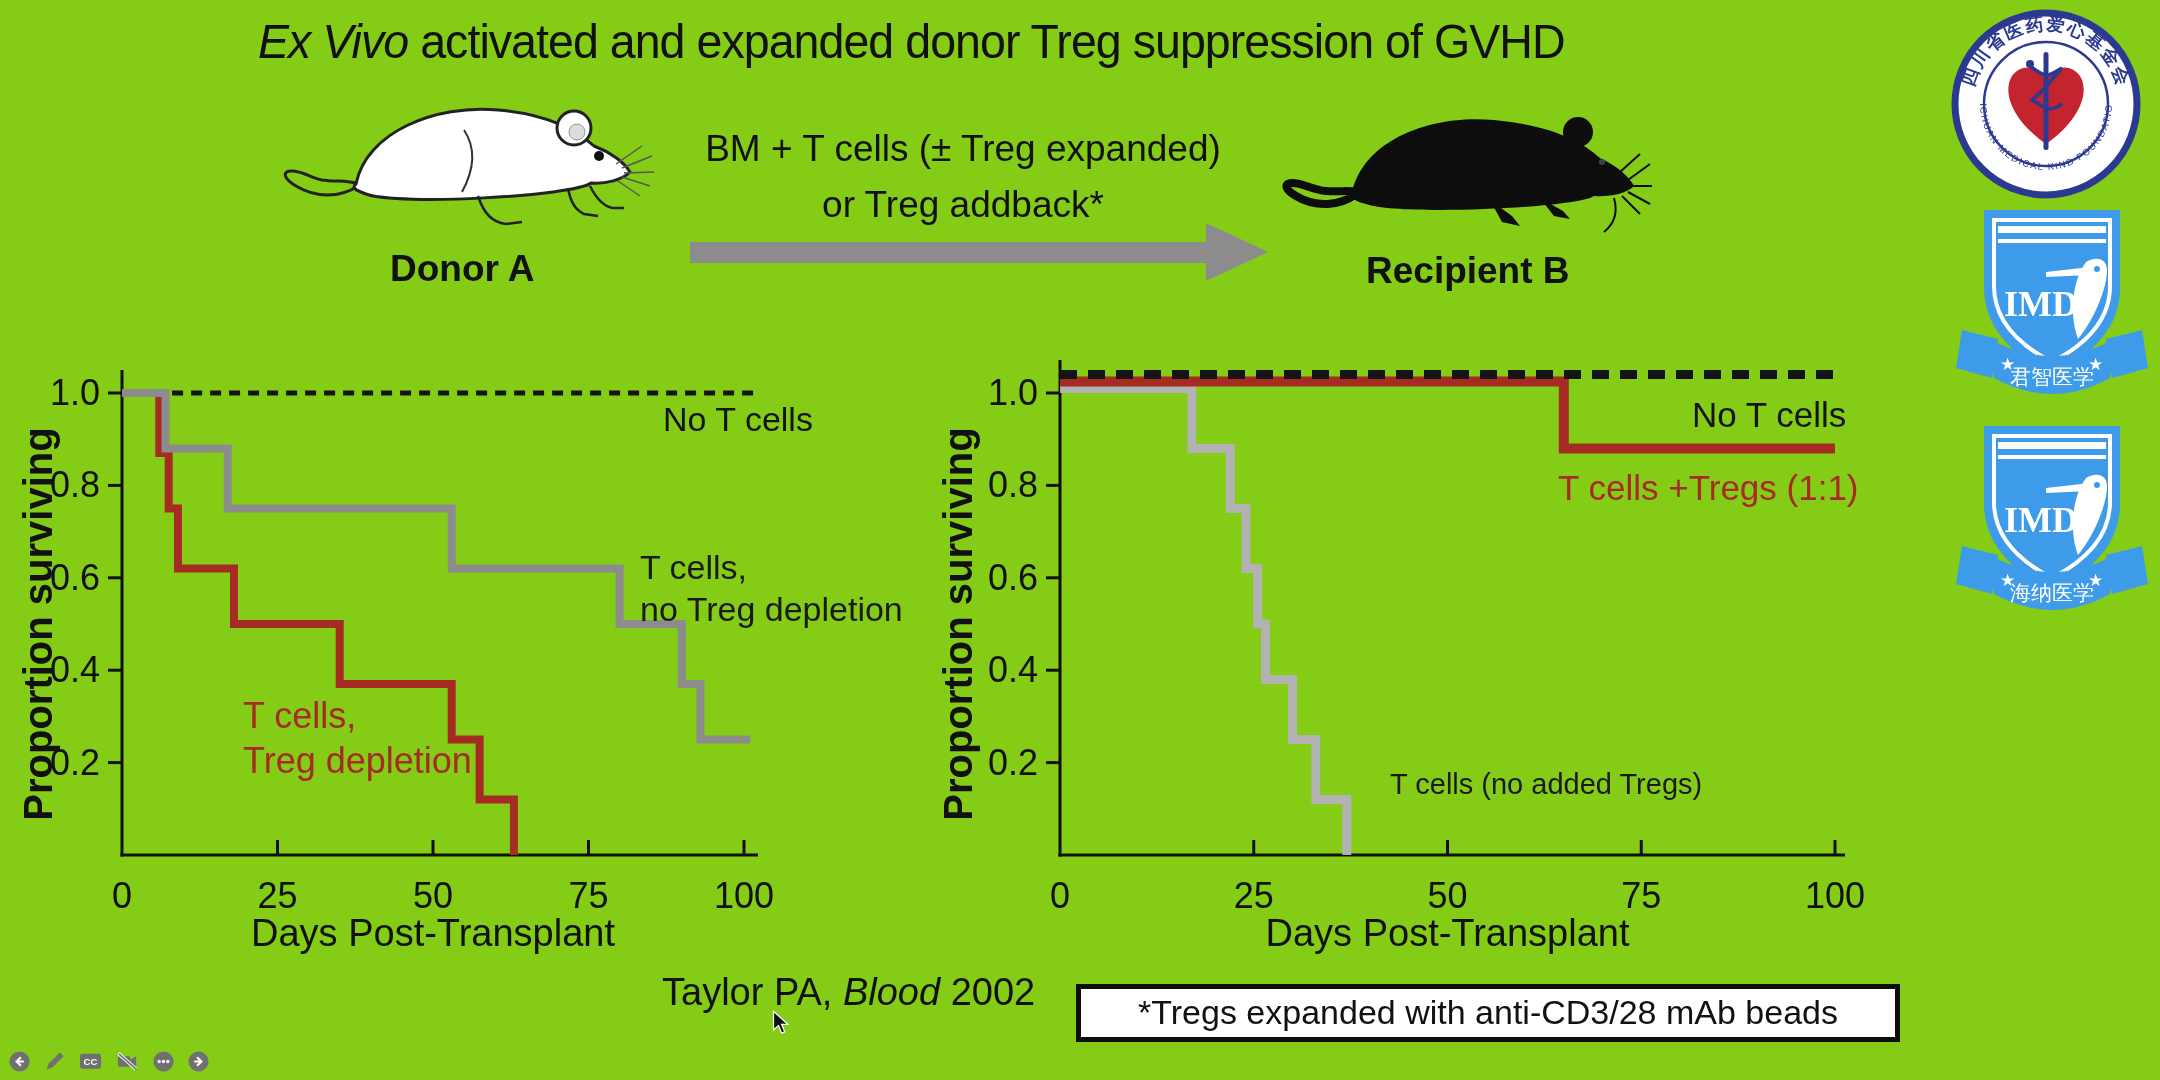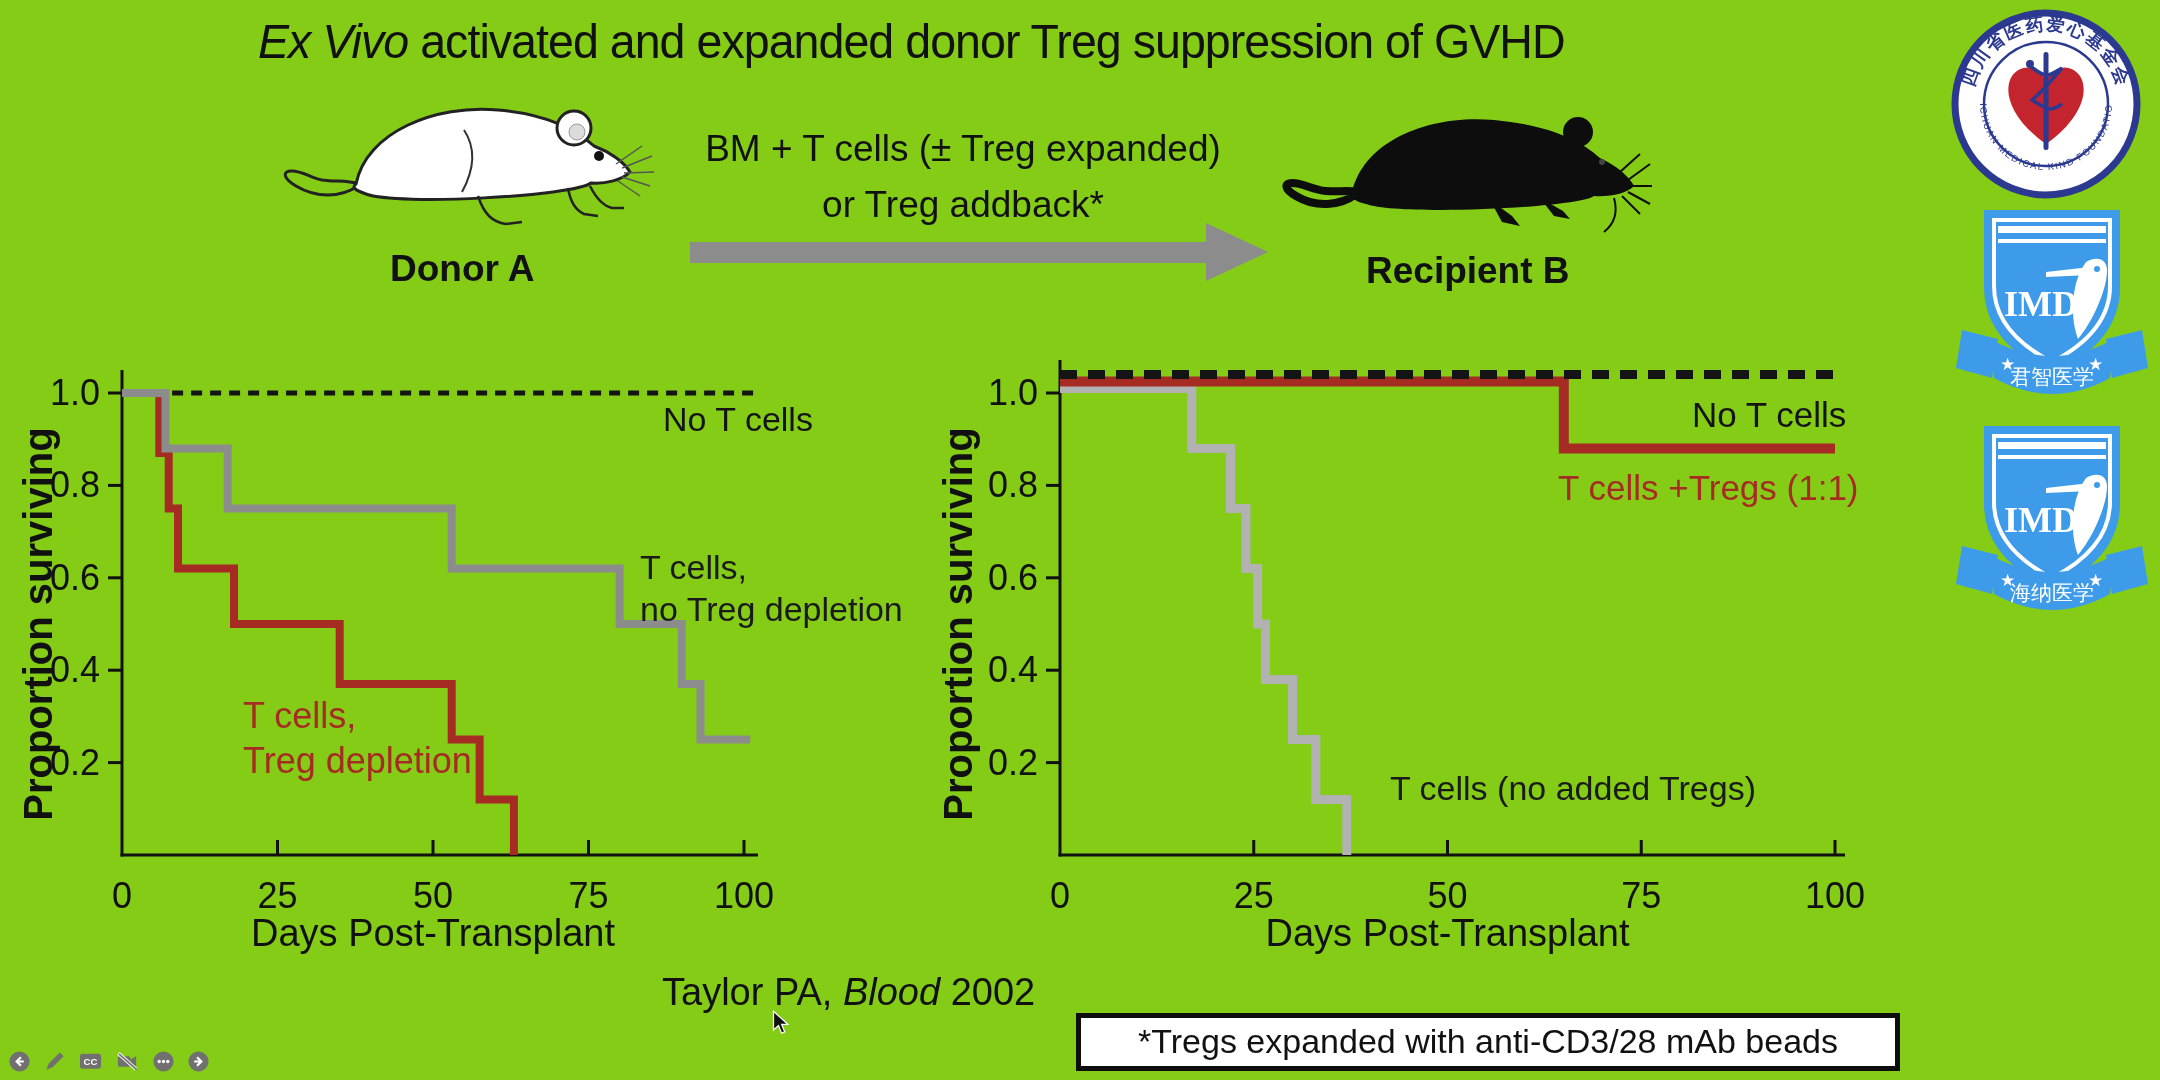--- a/index.html
+++ b/index.html
@@ -11,21 +11,21 @@
   .caption{left:648px;width:630px;text-align:center;font-size:37px;}
   .mouse-label{font-size:37px;font-weight:bold;white-space:nowrap;}
   .arrow-shaft{left:690px;top:242px;width:518px;height:21px;background:#8C8C8C;}
   .arrow-head{left:1206px;top:223px;width:0;height:0;border-top:29px solid transparent;
               border-bottom:29px solid transparent;border-left:62px solid #8C8C8C;}
   .ann{position:absolute;white-space:nowrap;line-height:1.24;}
   .wavy{text-decoration-style:wavy;text-decoration-color:#c21807;
         text-decoration-thickness:2px;text-underline-offset:7px;}
   .citation{left:662px;top:971px;font-size:38px;white-space:nowrap;}
   .footnote-box{left:1076px;top:984px;width:824px;height:58px;border:5px solid #0d0d0d;
-                box-sizing:border-box;text-align:center;font-size:34px;line-height:46px;background:#fff;margin-top:29px;}
+                box-sizing:border-box;text-align:center;font-size:34px;line-height:46px;background:#fff;}
   .controls{left:8px;top:1050px;display:flex;gap:12px;align-items:center;}
   svg text{font-family:"Liberation Sans",sans-serif;}
   .serif-text{font-family:"Liberation Serif",serif;}
 </style>
 </head>
 <body>
 
 <div class="slide">
 
   <div class="abs title"><i>Ex Vivo</i><span> activated and expanded donor Treg suppression of GVHD</span></div>
@@ -140,21 +140,21 @@
   </div>
   <div class="ann" style="left:243px;top:694px;font-size:36px;color:#A62B23;">
     <span>T cells,</span><br>
     <span class="wavy">Treg depletion</span>
   </div>
 
   <div class="ann" style="left:1692px;top:393px;font-size:35px;color:#141414;">No T cells</div>
   <div class="ann" style="left:1558px;top:466px;font-size:35px;color:#A62B23;">
     <span>T cells +</span><span class="wavy">Tregs</span><span> (1:1)</span>
   </div>
-  <div class="ann" style="left:1390px;top:767px;font-size:34px;color:#1a1a1a;">
+  <div class="ann" style="left:1390px;top:767px;font-size:29px;color:#1a1a1a;">
     <span>T cells (no added </span><span class="wavy">Tregs</span><span>)</span>
   </div>
 
   <div class="abs citation"><span>Taylor PA, </span><i>Blood</i><span> 2002</span></div>
 
   <div class="abs footnote-box">*Tregs expanded with anti-CD3/28 mAb beads</div>
 
   <svg class="abs" style="left:1948px;top:6px;" width="196" height="196" viewBox="0 0 196 196">
     <defs>
       <path id="arcTop" d="M 24,98 A 74,74 0 0 1 172,98"></path>

